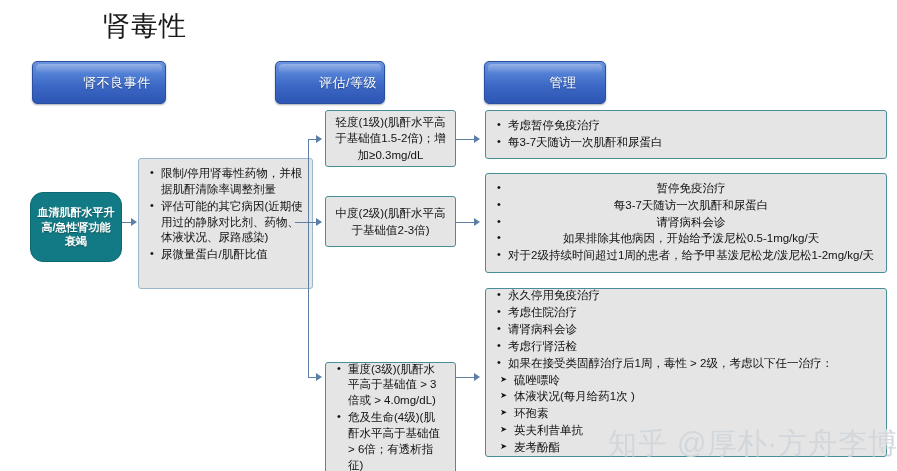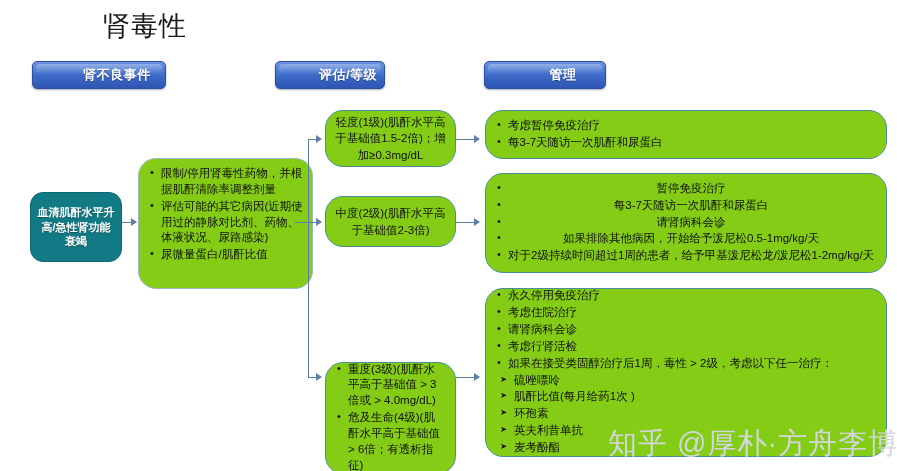--- a/index.html
+++ b/index.html
@@ -27,31 +27,31 @@
     font-weight: 400;
     color: #1a1a1a;
     letter-spacing: 1px;
     line-height: 1.2;
     white-space: nowrap;
   }
 
   
   .col-header {
     position: absolute;
-    height: 28px;
+    height: 43px;
     border-radius: 5px;
     border: 1px solid #2b4fa0;
     background: linear-gradient(to bottom, #6d93de 0%, #5280d4 28%, #3a66c4 60%, #2e56b4 100%);
     box-shadow: 0 1px 2px rgba(60,70,90,0.45);
     display: flex;
     align-items: center;
     justify-content: center;
     color: #ffffff;
     font-size: 13px;
-    font-weight: bold;
+    font-weight: normal;
     letter-spacing: 0.5px;
     text-shadow: 0 1px 1px rgba(0,0,0,0.35);
     box-sizing: border-box;
     padding-left: 36px;
   }
   .col-header::after {
     content: "";
     position: absolute;
     left: 3px; right: 3px; top: 2px;
     height: 9px;
@@ -82,23 +82,23 @@
     justify-content: center;
     text-align: center;
     padding: 2px 5px;
     box-sizing: border-box;
     text-shadow: 0 1px 1px rgba(0,0,0,0.3);
   }
 
   
   .node-box {
     position: absolute;
-    background: #84cc16;
+    background: #e5e5e5;
     border: 1px solid #9cb7c9;
-    border-radius: 18px;
+    border-radius: 3px;
     box-sizing: border-box;
     padding: 7px 9px;
     color: #111111;
     font-size: 11.5px;
     line-height: 1.38;
   }
   .node-box.teal-border { border-color: #4a8e99; }
 
   .node-box ul {
     margin: 0;
@@ -257,21 +257,21 @@
   </div>
 
   <div class="node-box teal-border" id="box-mgmt-3">
     <ul>
       <li>永久停用免疫治疗</li>
       <li>考虑住院治疗</li>
       <li>请肾病科会诊</li>
       <li>考虑行肾活检</li>
       <li>如果在接受类固醇治疗后1周，毒性 &gt; 2级，考虑以下任一治疗：</li>
       <li class="sub">硫唑嘌呤</li>
-      <li class="sub">肌酐比值(每月给药1次 )</li>
+      <li class="sub">体液状况(每月给药1次 )</li>
       <li class="sub">环孢素</li>
       <li class="sub">英夫利昔单抗</li>
       <li class="sub">麦考酚酯</li>
     </ul>
   </div>
 
   <div class="watermark">知乎 @厚朴·方舟李博士</div>
 
 </div>
 

